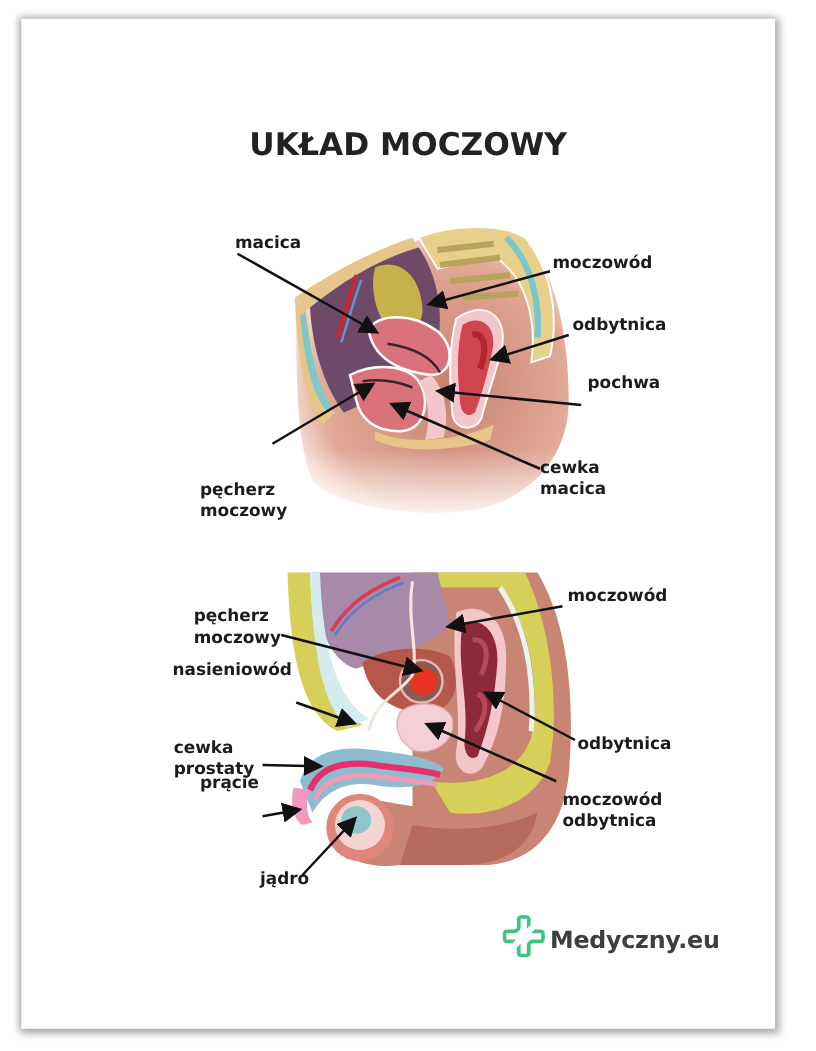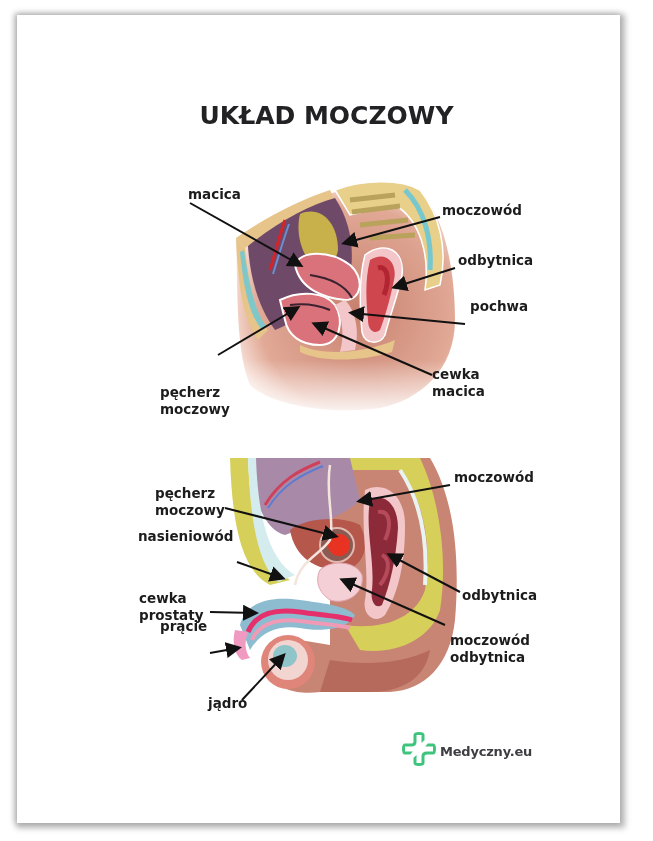--- a/index.html
+++ b/index.html
@@ -19,21 +19,21 @@
     color: #222224; letter-spacing: 0px;
   }
   .fig { position: absolute; left: 0; top: 0; }
   .lbl {
     position: absolute; font-family: "DejaVu Sans", sans-serif; font-weight: bold;
     font-size: 13.5px; color: #1c1c1c; line-height: 17px; white-space: nowrap;
   }
   .lbl.center { }
   .logo { position: absolute; left: 402px; top: 732px; display: flex; align-items: center; }
   .logo-text {
-    font-family: "DejaVu Sans", sans-serif; font-weight: bold; font-size: 13px;
+    font-family: "DejaVu Sans", sans-serif; font-weight: bold; font-size: 19px;
     color: #3e3e42; margin-left: 4px; letter-spacing: -0.2px;
   }
 </style>
 </head>
 <body>
 
 <div class="sheet"></div>
 
 <div class="title">UKŁAD MOCZOWY</div>
 

